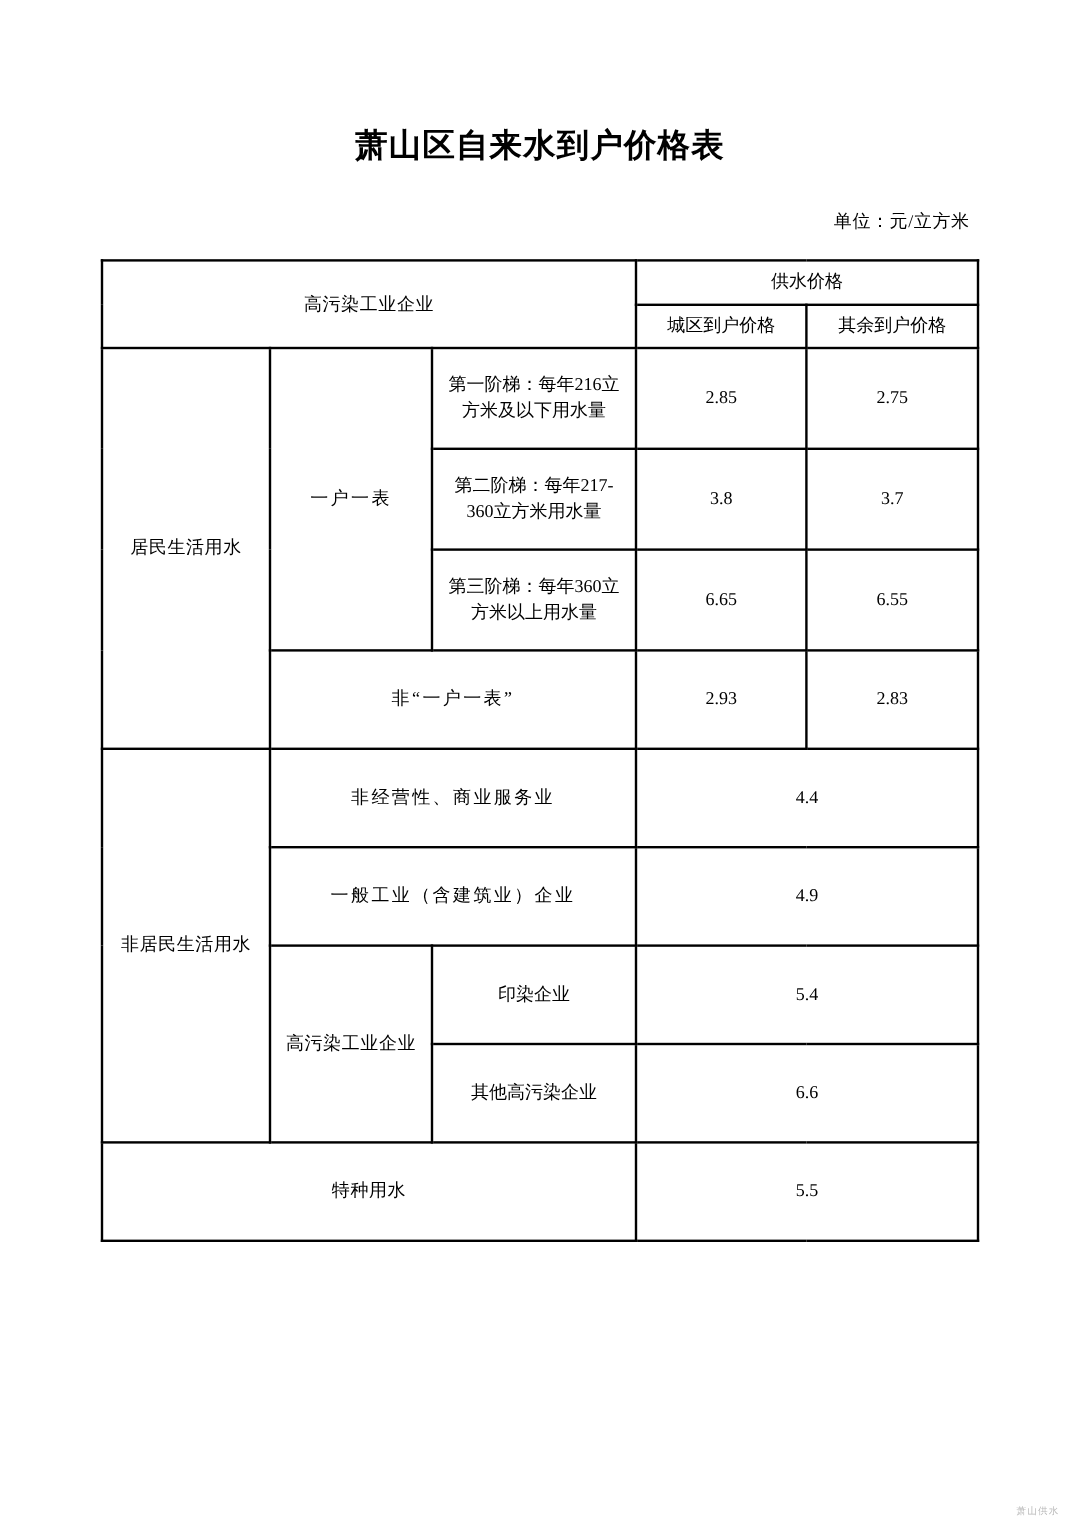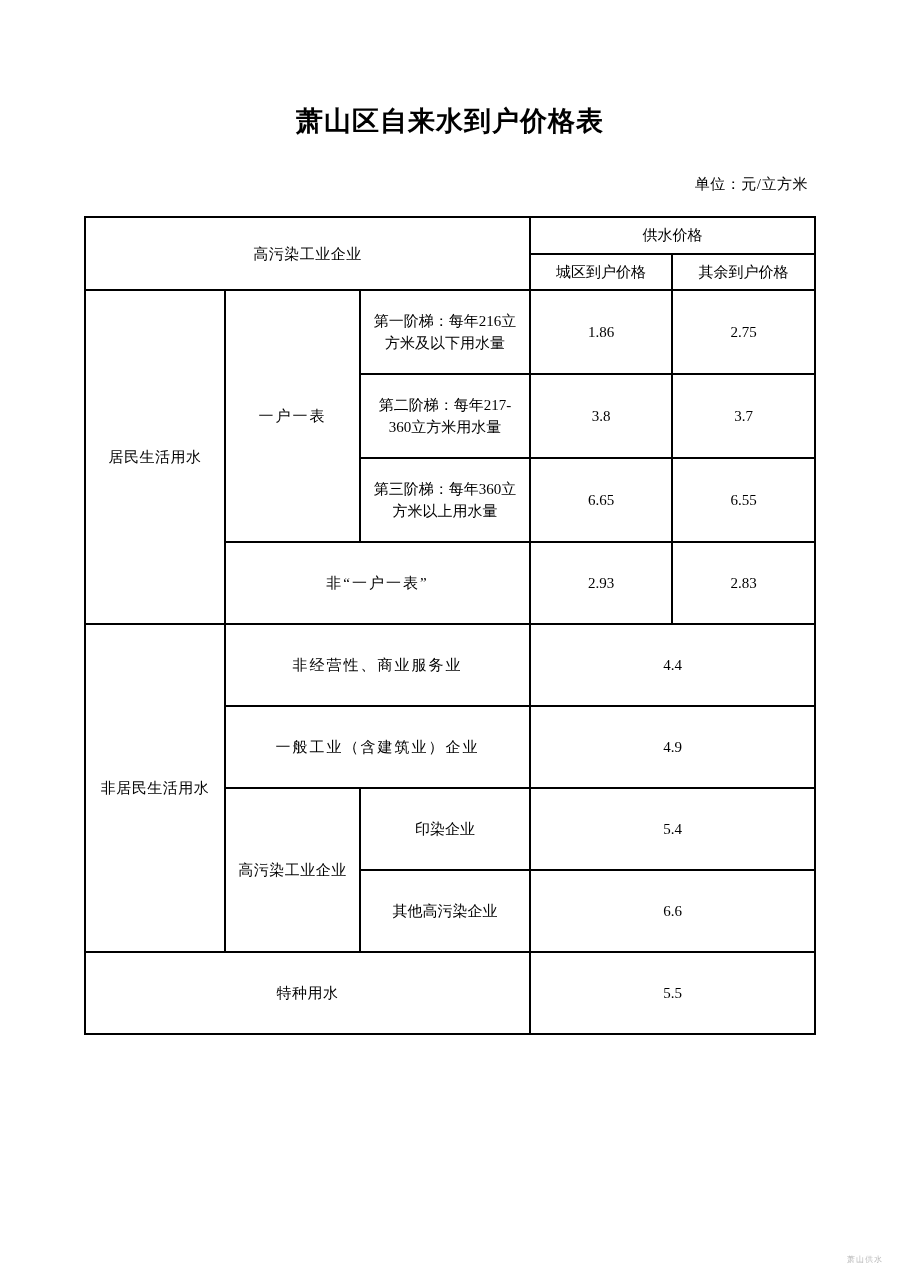--- a/index.html
+++ b/index.html
@@ -130,21 +130,21 @@
       </tr>
       <tr>
         <td class="hdr-sub">城区到户价格</td>
         <td class="hdr-sub">其余到户价格</td>
       </tr>
 
       <tr class="row-tall thick-top">
         <td class="cat-main" rowspan="4">居民生活用水</td>
         <td class="cat-sub" rowspan="3">一户一表</td>
         <td class="step-cell">第一阶梯：每年216立方米及以下用水量</td>
-        <td class="num">1.86</td>
+        <td class="num">2.85</td>
         <td class="num">2.75</td>
       </tr>
 
       <tr class="row-tall">
         <td class="step-cell">第二阶梯：每年217-360立方米用水量</td>
         <td class="num">3.8</td>
         <td class="num">3.7</td>
       </tr>
 
       <tr class="row-tall">

